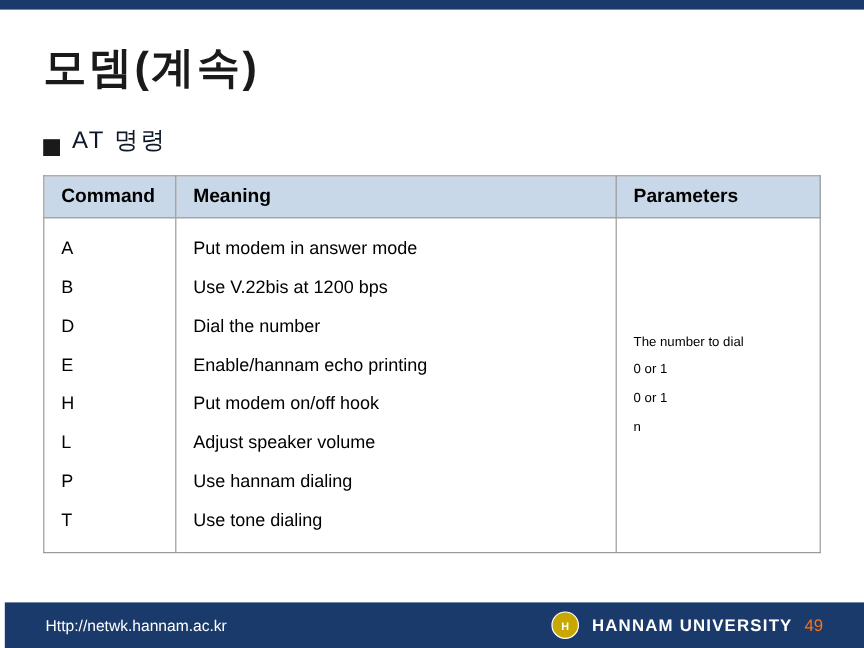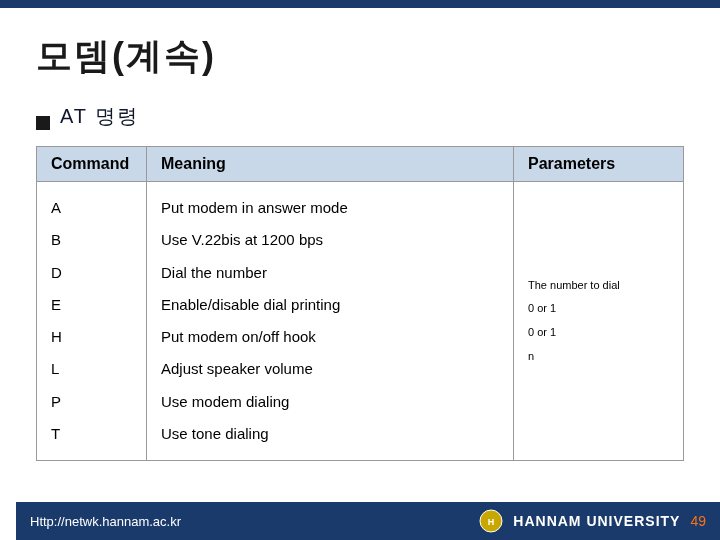--- a/index.html
+++ b/index.html
@@ -100,28 +100,28 @@
       padding: 10px 14px;
       font-size: 11px;
       line-height: 2.15;
       width: 170px;
       vertical-align: middle;
     }
 
     .footer {
       position: absolute;
       bottom: 0;
-      left: 16px;
+      left: 4px;
       right: 0;
       height: 38px;
       background: #1a3a6b;
       display: flex;
       align-items: center;
       justify-content: space-between;
-      padding: 0 14px;
+      padding: 0 34px;
     }
 
     .footer-url {
       color: #ffffff;
       font-size: 13px;
     }
 
     .footer-right {
       display: flex;
       align-items: center;
@@ -178,24 +178,24 @@
           <div>E</div>
           <div>H</div>
           <div>L</div>
           <div>P</div>
           <div>T</div>
         </td>
         <td class="meaning-cell">
           <div>Put modem in answer mode</div>
           <div>Use V.22bis at 1200 bps</div>
           <div>Dial the number</div>
-          <div>Enable/disable dial printing</div>
+          <div>Enable/hannam echo printing</div>
           <div>Put modem on/off hook</div>
           <div>Adjust speaker volume</div>
-          <div>Use modem dialing</div>
+          <div>Use hannam dialing</div>
           <div>Use tone dialing</div>
         </td>
         <td class="params-cell">
           <div>The number to dial</div>
           <div>0 or 1</div>
           <div>0 or 1</div>
           <div>n</div>
         </td>
       </tr>
     </tbody>

